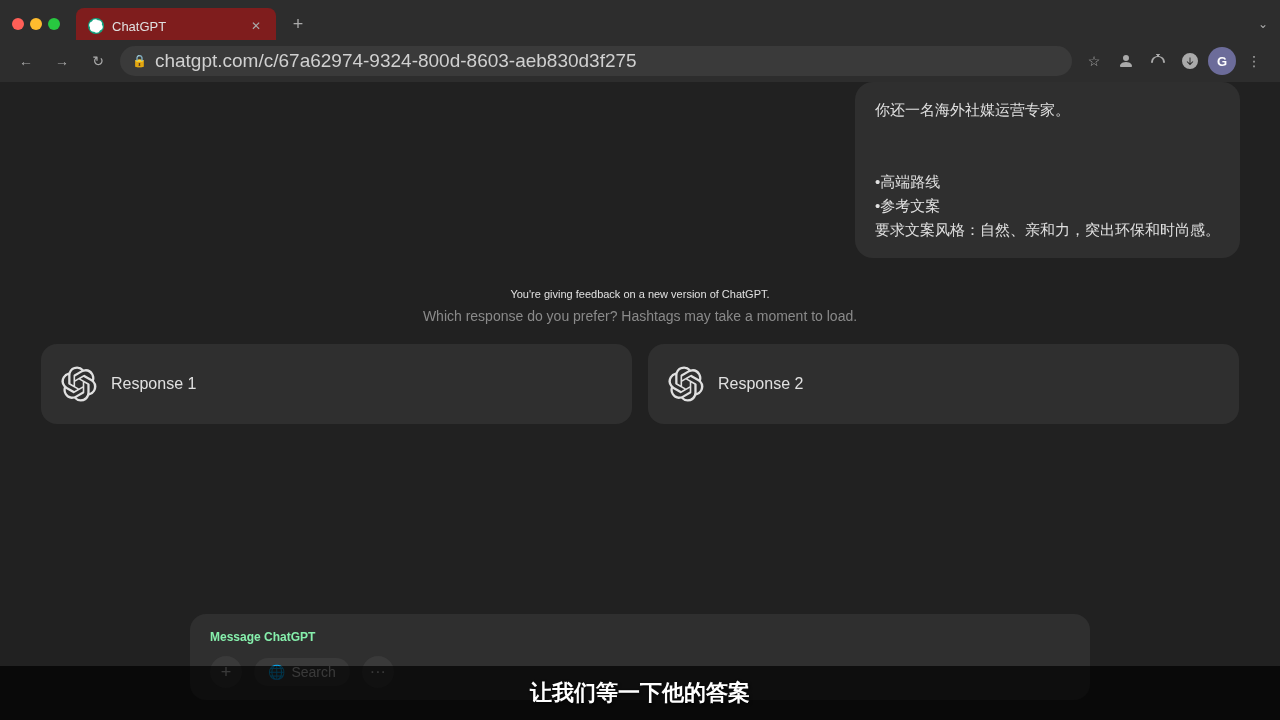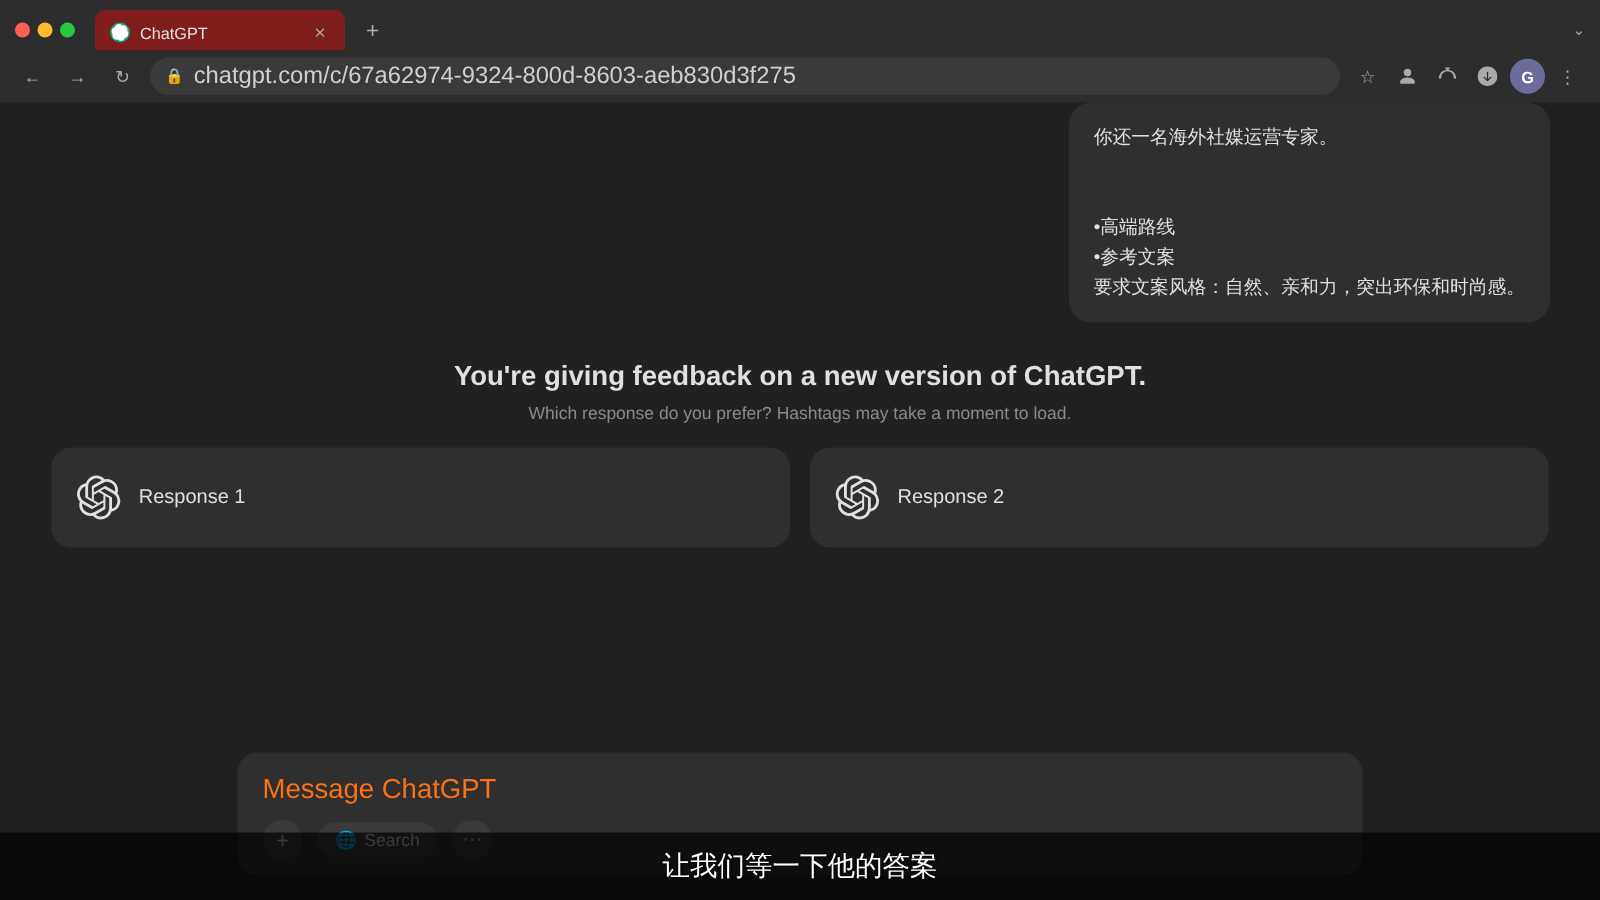--- a/index.html
+++ b/index.html
@@ -235,22 +235,22 @@
     .feedback-section {
       width: 100%;
       display: flex;
       flex-direction: column;
       align-items: center;
       padding: 10px 0 20px 0;
     }
 
     .feedback-title {
       color: #e0e0e0;
-      font-size: 22px;
-      font-weight: 700;
+      font-size: 11px;
+      font-weight: 400;
       margin-bottom: 8px;
     }
 
     .feedback-subtitle {
       color: #8a8a8a;
       font-size: 14px;
       margin-bottom: 20px;
     }
 
     .response-cards {
@@ -300,23 +300,24 @@
     }
 
     .input-box {
       width: 900px;
       background: #2f2f2f;
       border-radius: 16px;
       padding: 16px 20px 12px 20px;
     }
 
     .input-text {
-      color: #f97316;
-      font-size: 22px;
+      color: #86efac;
+      font-size: 12px;
       margin-bottom: 12px;
+      font-weight: bold;
     }
 
     .input-toolbar {
       display: flex;
       align-items: center;
       gap: 12px;
     }
 
     .input-btn {
       display: flex;
@@ -364,21 +365,21 @@
       left: 0;
       right: 0;
       background: rgba(0,0,0,0.7);
       padding: 12px;
       text-align: center;
     }
 
     .subtitle-text {
       color: white;
       font-size: 22px;
-      font-weight: 400;
+      font-weight: 700;
       text-shadow: 1px 1px 3px rgba(0,0,0,0.8);
     }
 
     .tab-expand {
       color: #aaa;
       font-size: 12px;
       margin-left: 4px;
     }
   </style>
 </head>

